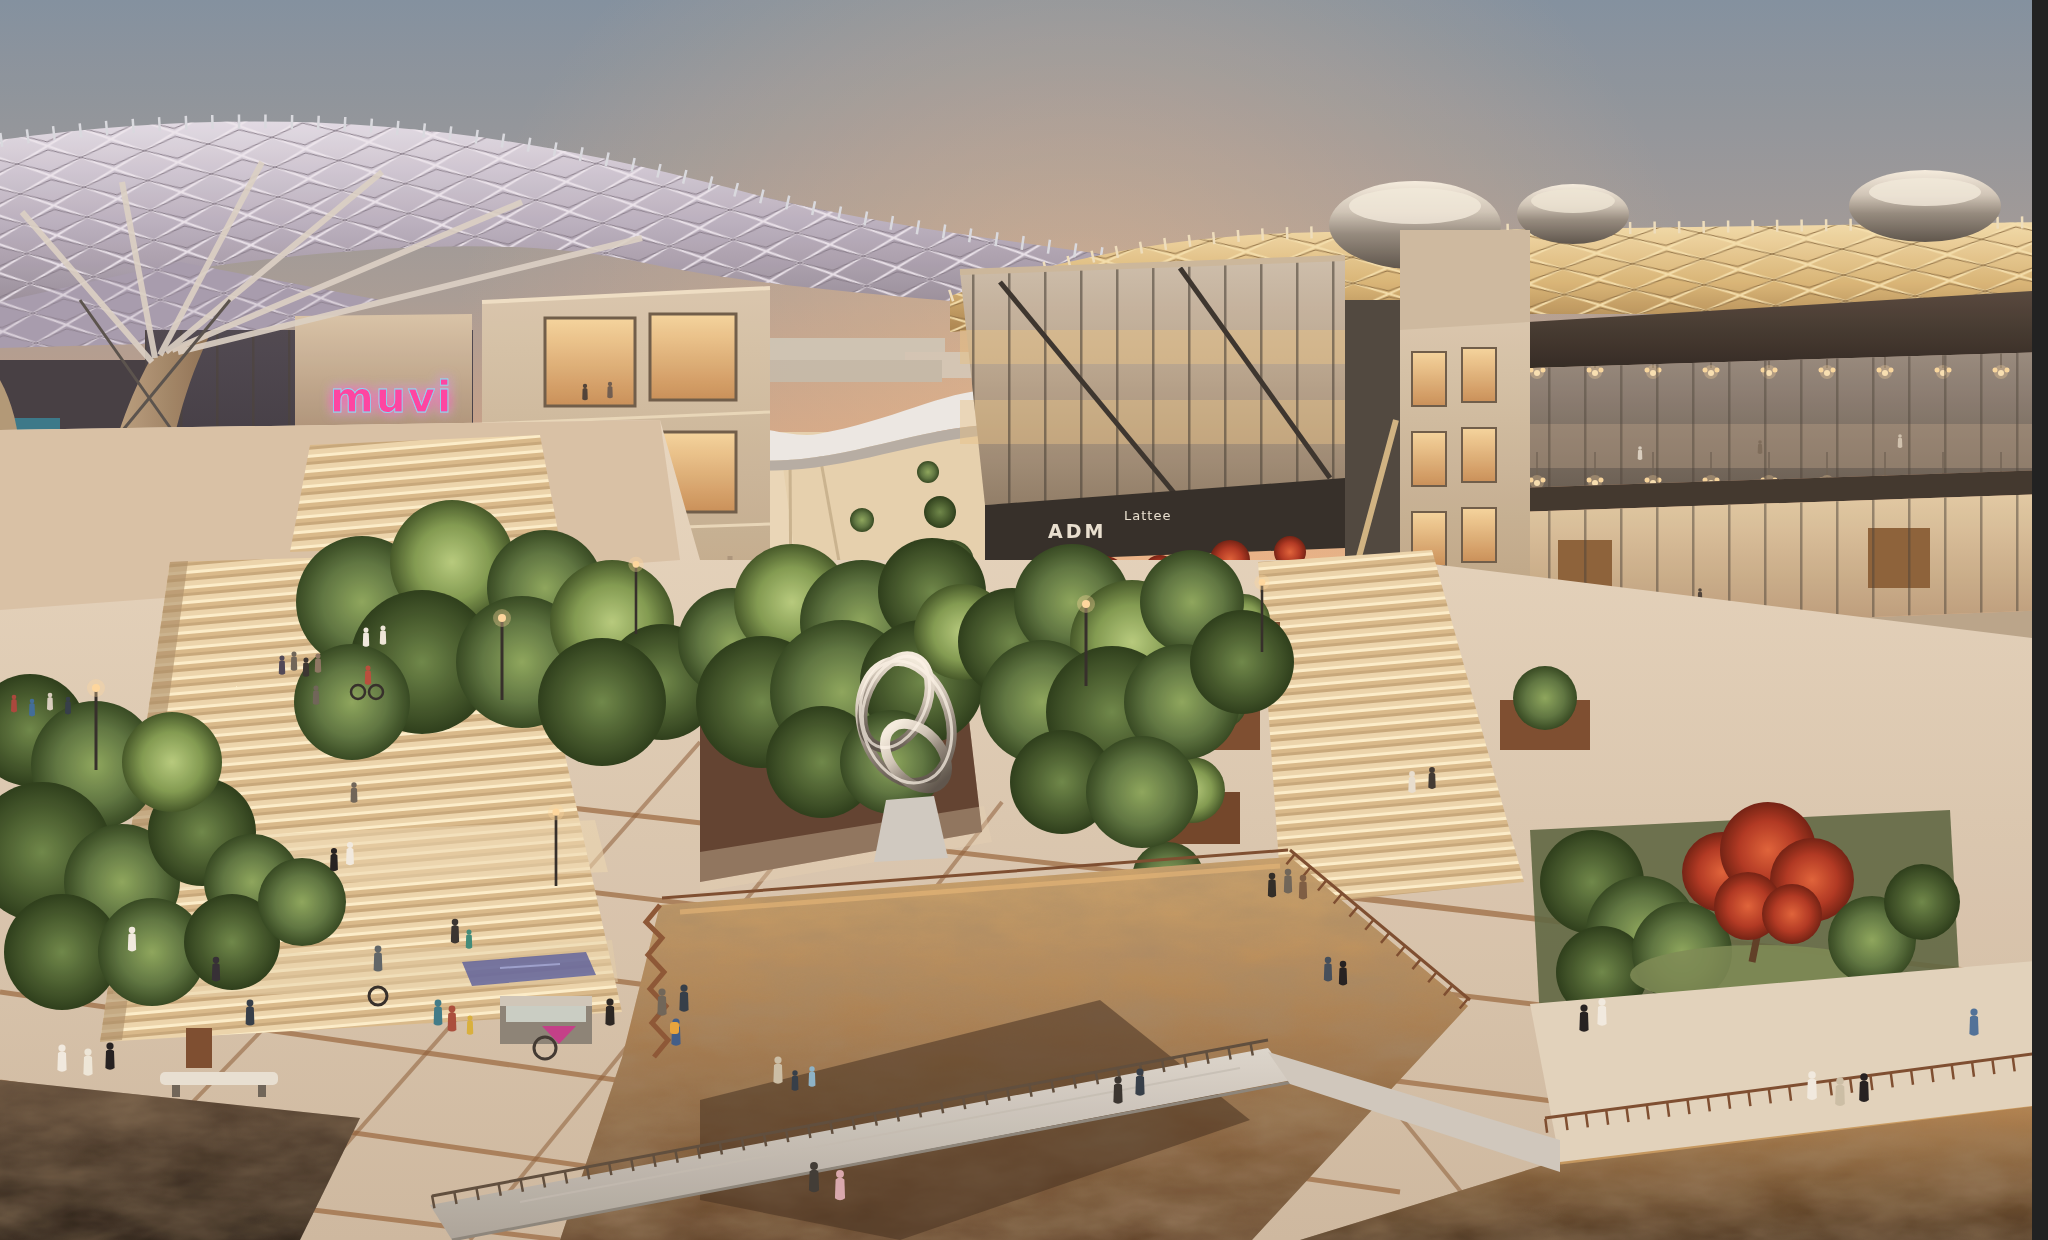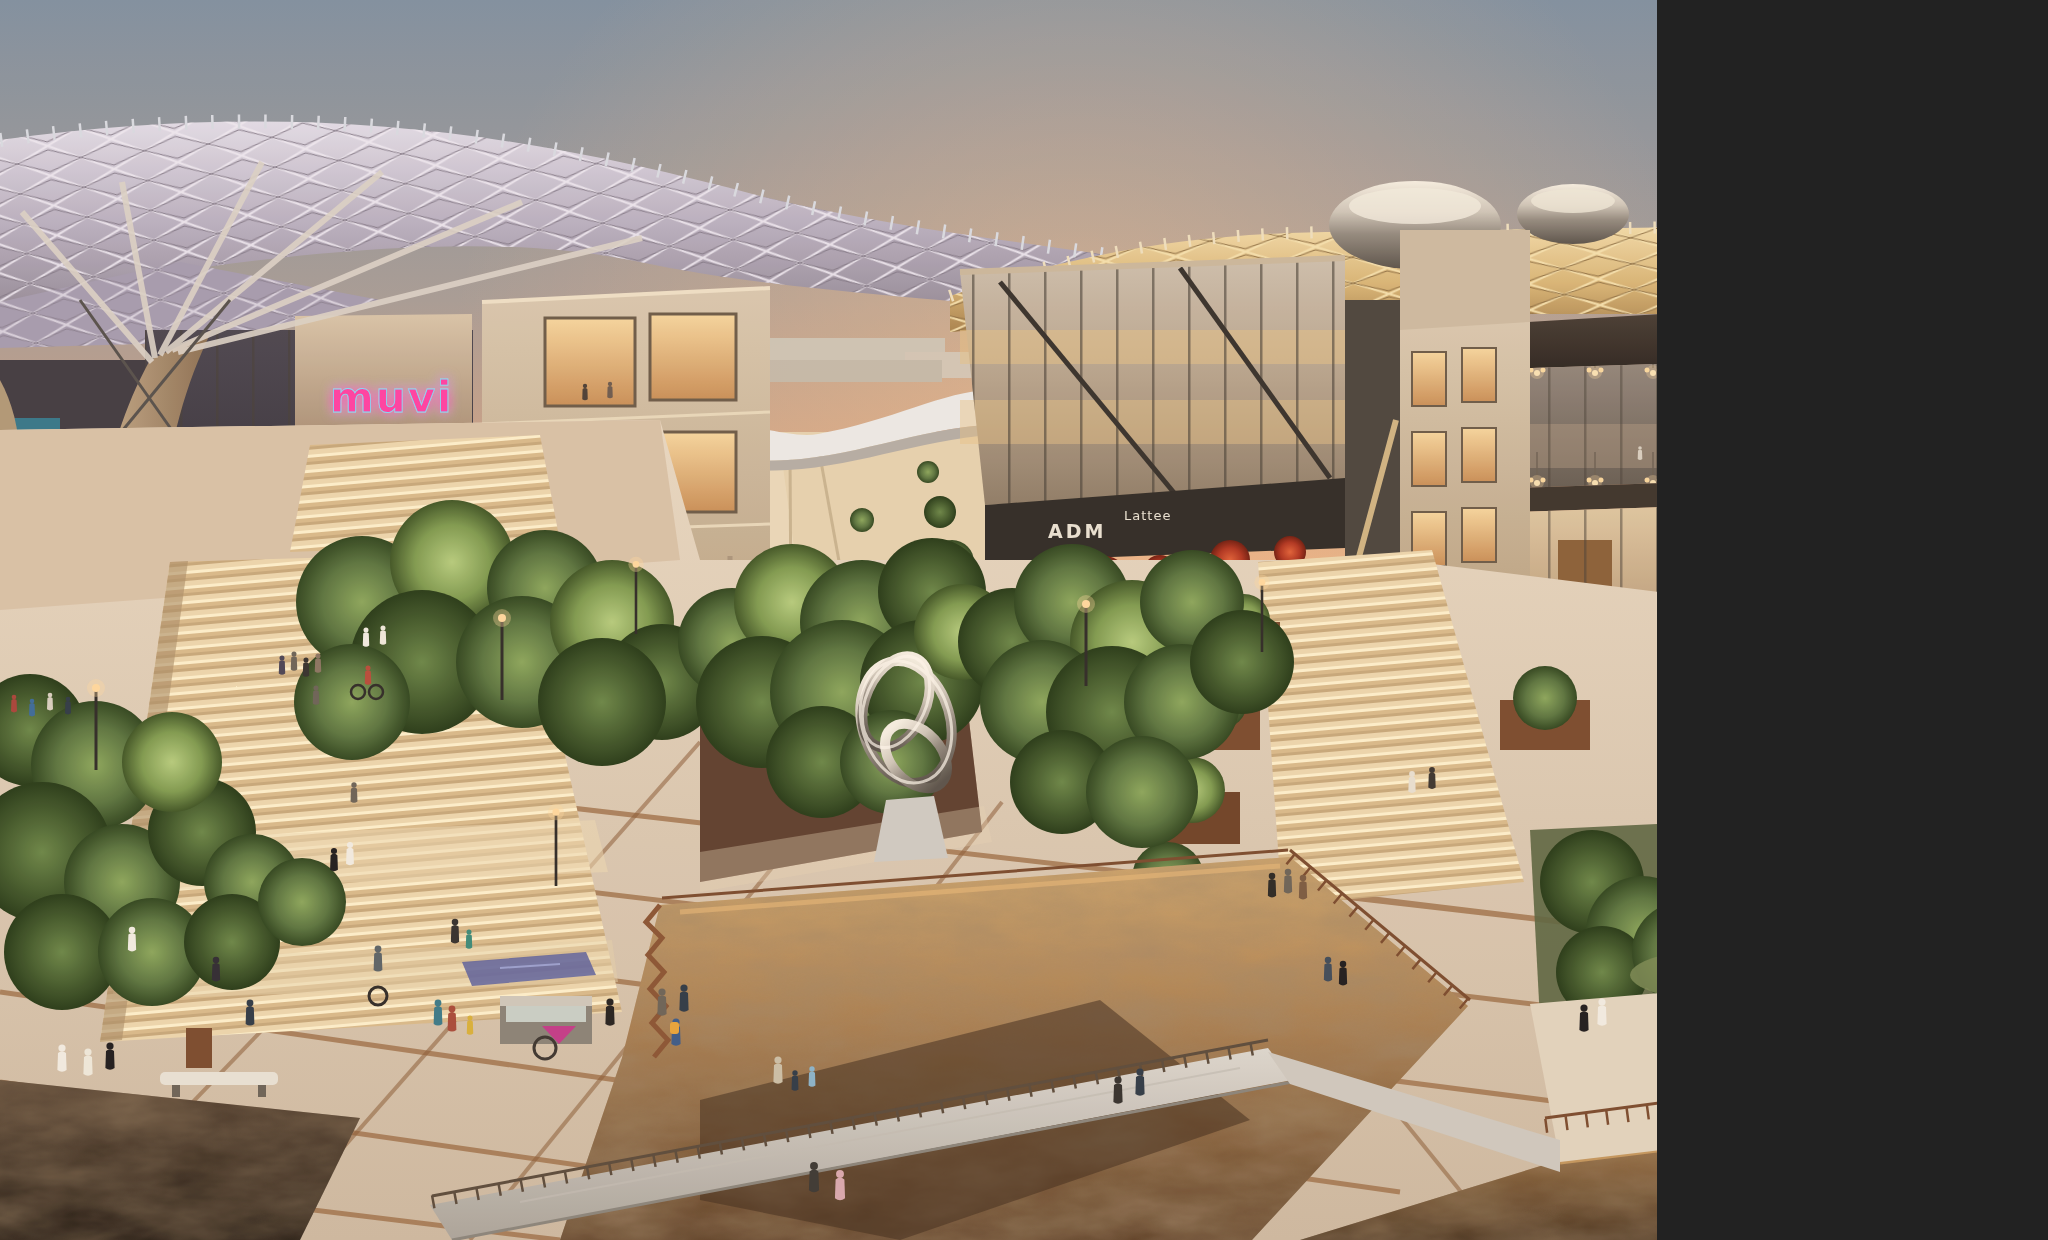--- a/index.html
+++ b/index.html
@@ -1,16 +1,16 @@
 <!DOCTYPE html>
 <html><head>
 <meta charset="utf-8">
 <style>
   html,body{margin:0;padding:0;background:#222;}
-  .stage{position:relative;width:1657px;height:1240px;overflow:hidden;
+  .stage{position:relative;width:2032px;height:1240px;overflow:hidden;
          font-family:"DejaVu Sans","Liberation Sans",sans-serif;}
   svg{display:block}
   text{font-family:"DejaVu Sans","Liberation Sans",sans-serif;}
   .serif{font-family:"Liberation Serif","DejaVu Serif",serif;}
 </style>
 </head>
 <body>
 
 <div class="stage">
 <svg width="2048" height="1240" viewBox="0 0 2048 1240">

